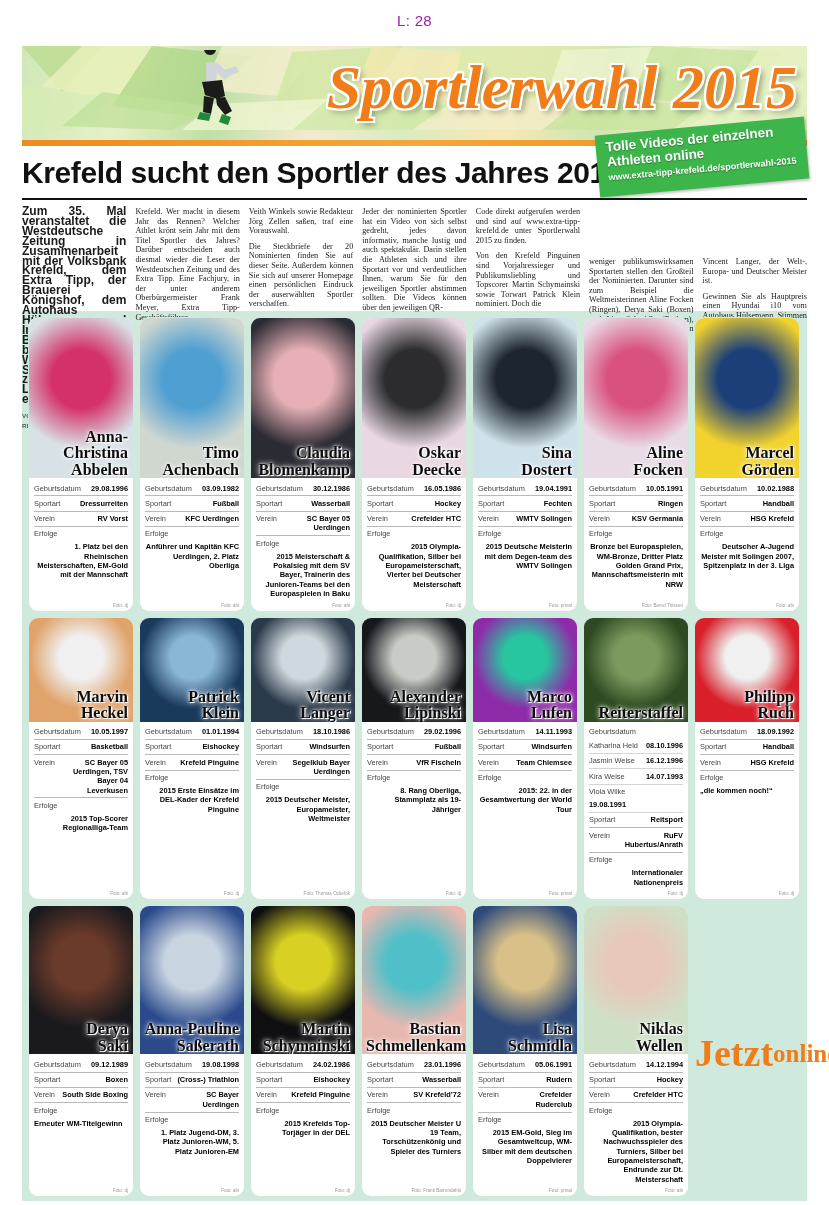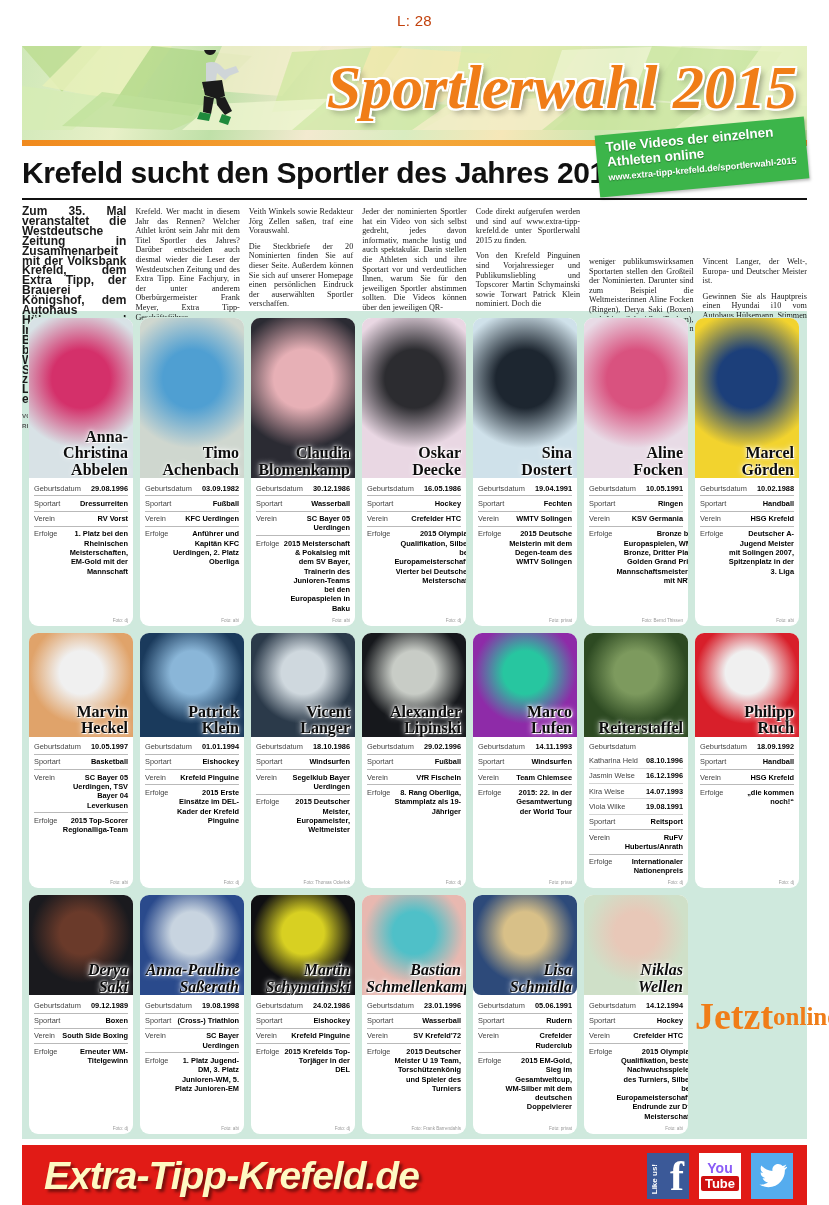--- a/index.html
+++ b/index.html
@@ -8,21 +8,21 @@
     background: #ffffff;
     font-family: "Liberation Sans", sans-serif;
     overflow: hidden;
     position: relative;
   }
 
   
   .top-label {
     text-align: center;
     font-size: 15px;
-    color: #c2410c;
+    color: #a21caf;
     padding-top: 12px;
     letter-spacing: .3px;
   }
 
   .page {
     position: absolute;
     left: 22px; top: 46px;
     width: 785px; height: 1140px;
   }
 
@@ -139,21 +139,21 @@
     position: relative;
     box-shadow: 0 0 0 1px #cfe9dd;
   }
   .card .photo {
     height: 160px;
     position: relative;
     overflow: hidden;
     background: #8aa;
   }
   .card.row2 .photo { height: 104px; }
-  .card.row3 .photo { height: 100px; font-style: italic; }
+  .card.row3 .photo { height: 148px; }
 
   .name {
     position: absolute;
     left: 4px; right: 5px; bottom: 0;
     text-align: right;
     font-family: "Liberation Serif", serif;
     font-weight: bold;
     font-size: 16px;
     line-height: 16.5px;
     color: #0d0d0d;
@@ -164,21 +164,21 @@
 
   .info { padding: 3px 5px 2px 5px; flex: 1; }
   .irow {
     display: flex;
     justify-content: space-between;
     align-items: baseline;
     border-bottom: 1px solid #b9b9b9;
     padding: 2.5px 0 2.5px 0;
     gap: 4px;
   }
-  .irow:last-of-type { border-bottom: none; }
+  .irow:last-of-type { border-bottom: none; flex-direction: column; }
   .irow .k {
     font-family: "Liberation Sans", sans-serif;
     font-size: 7.4px; color: #444; white-space: nowrap;
   }
   .irow .v {
     font-family: "Liberation Sans", sans-serif;
     font-weight: bold; font-size: 7.4px; color: #000;
     text-align: right; line-height: 9.3px;
   }
   .sub-rows .irow { border-bottom: 1px solid #d5d5d5; }
@@ -772,21 +772,21 @@
               <span class="v">SV Krefeld’72</span>
             </div>
             <div class="irow">
               <span class="k">Erfolge</span>
               <span class="v">2015 Deutscher Meister U 19 Team, Torschützenkönig und Spieler des Turniers</span>
             </div>
           </div>
           <div class="credit">Foto: Frank Barrendahls</div>
         </div>
         <div class="card row3">
-          <div class="photo" style="background: radial-gradient(circle at 50% 38%, rgb(216, 192, 136) 0%, rgb(216, 192, 136) 26%, rgb(45, 74, 122) 62%, rgb(45, 74, 122) 100%); border-radius: 8px;">
+          <div class="photo" style="background: radial-gradient(circle at 50% 38%, rgb(216, 192, 136) 0%, rgb(216, 192, 136) 26%, rgb(45, 74, 122) 62%, rgb(45, 74, 122) 100%);">
             <div class="name"><span>Lisa</span><br><span>Schmidla</span></div>
           </div>
           <div class="info">
             <div class="irow">
               <span class="k">Geburtsdatum</span>
               <span class="v">05.06.1991</span>
             </div>
             <div class="irow">
               <span class="k">Sportart</span>
               <span class="v">Rudern</span>

